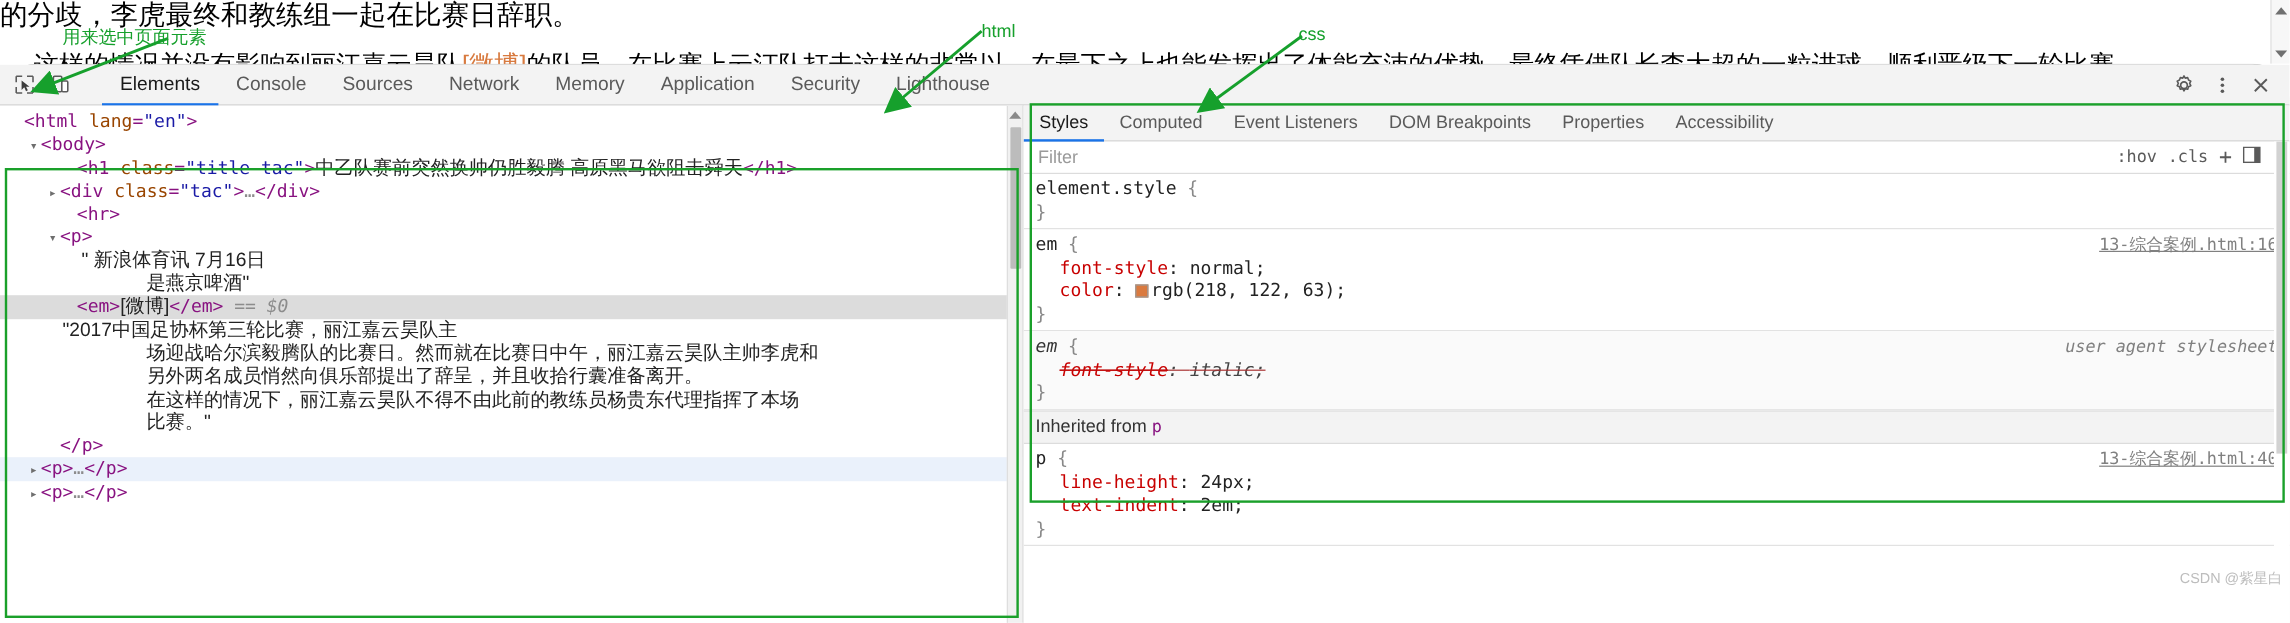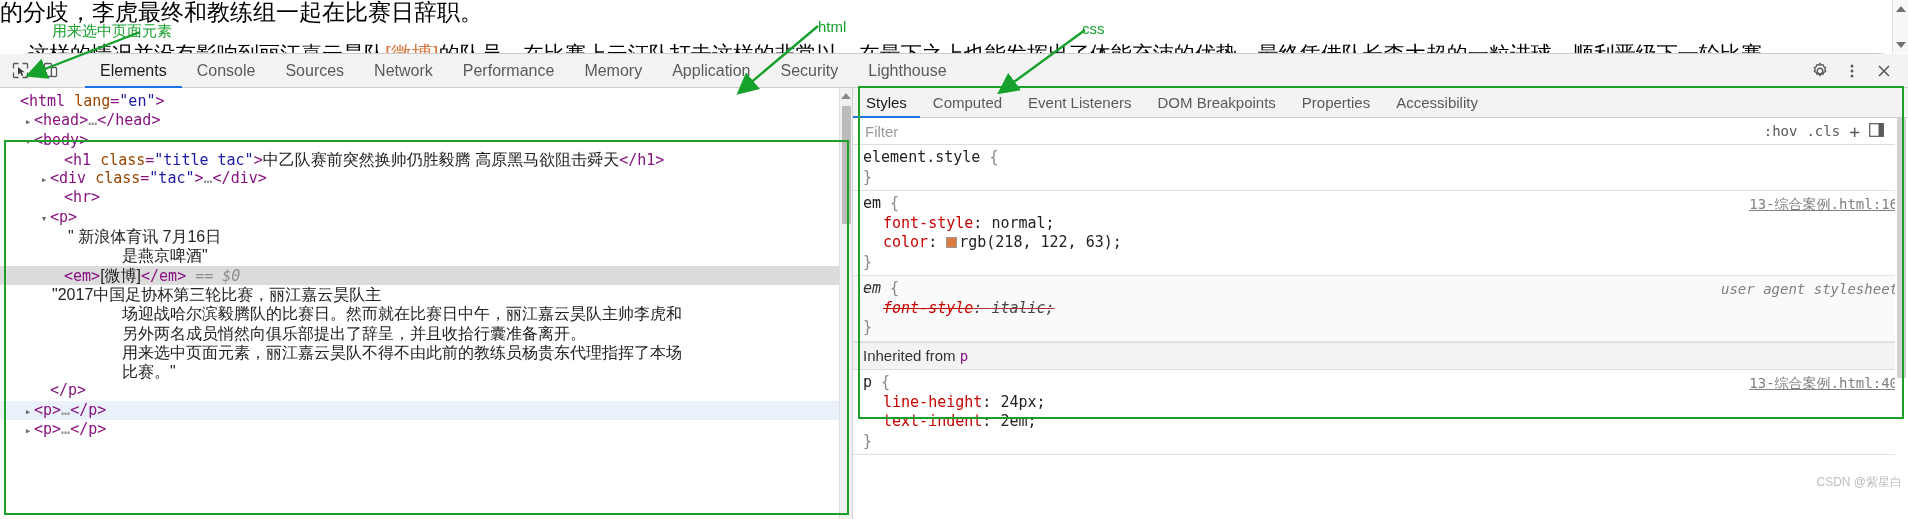--- a/index.html
+++ b/index.html
@@ -228,21 +228,20 @@
           </svg>
         </div>
         <div class="dt-sep"></div>
       </div>
 
       <div class="dt-tabs">
         <div class="dt-tab active">Elements</div>
         <div class="dt-tab">Console</div>
         <div class="dt-tab">Sources</div>
         <div class="dt-tab">Network</div>
-        <div class="dt-tab">Performance</div>
         <div class="dt-tab">Memory</div>
         <div class="dt-tab">Application</div>
         <div class="dt-tab">Security</div>
         <div class="dt-tab">Lighthouse</div>
       </div>
 
       <div class="dt-toolbar-right">
         <div class="icon-btn">
           <svg width="18" height="18" viewBox="0 0 18 18">
             <path d="M9 6.2a2.8 2.8 0 1 0 0 5.6 2.8 2.8 0 0 0 0-5.6z" fill="none" stroke="#5a5a5a" stroke-width="1.4"></path>
@@ -266,23 +265,20 @@
 
     <div class="dt-body">
 
       <div class="tree-pane">
         <div class="tree">
 
           <div class="node">
             <span class="tw none">▸</span><span class="punct">&lt;</span><span class="tag">html</span><span class="attr">&nbsp;<span>lang</span></span><span class="punct">=</span><span class="val">"en"</span><span class="punct">&gt;</span>
           </div>
 
-          <div class="node indent1">
-            <span class="tw">▸</span><span class="punct">&lt;</span><span class="tag">head</span><span class="punct">&gt;</span><span class="eq">…</span><span class="punct">&lt;/</span><span class="tag">head</span><span class="punct">&gt;</span>
-          </div>
 
           <div class="node indent1">
             <span class="tw">▾</span><span class="punct">&lt;</span><span class="tag">body</span><span class="punct">&gt;</span>
           </div>
 
           <div class="node indent3">
             <span class="tw none">▸</span><span class="punct">&lt;</span><span class="tag">h1</span><span class="attr">&nbsp;<span>class</span></span><span class="punct">=</span><span class="val">"title tac"</span><span class="punct">&gt;</span><span class="cn">中乙队赛前突然换帅仍胜毅腾 高原黑马欲阻击舜天</span><span class="punct">&lt;/</span><span class="tag">h1</span><span class="punct">&gt;</span>
           </div>
 
           <div class="node indent2">
@@ -315,21 +311,21 @@
 
           <div class="node" style="padding-left:122px">
             <span class="cn">场迎战哈尔滨毅腾队的比赛日。然而就在比赛日中午，丽江嘉云昊队主帅李虎和</span>
           </div>
 
           <div class="node" style="padding-left:122px">
             <span class="cn">另外两名成员悄然向俱乐部提出了辞呈，并且收拾行囊准备离开。</span>
           </div>
 
           <div class="node" style="padding-left:122px">
-            <span class="cn">用来选中页面元素，丽江嘉云昊队不得不由此前的教练员杨贵东代理指挥了本场</span>
+            <span class="cn">在这样的情况下，丽江嘉云昊队不得不由此前的教练员杨贵东代理指挥了本场</span>
           </div>
 
           <div class="node" style="padding-left:122px">
             <span class="cn">比赛。"</span>
           </div>
 
           <div class="node indent2">
             <span class="tw none">▸</span><span class="punct">&lt;/</span><span class="tag">p</span><span class="punct">&gt;</span>
           </div>
 

